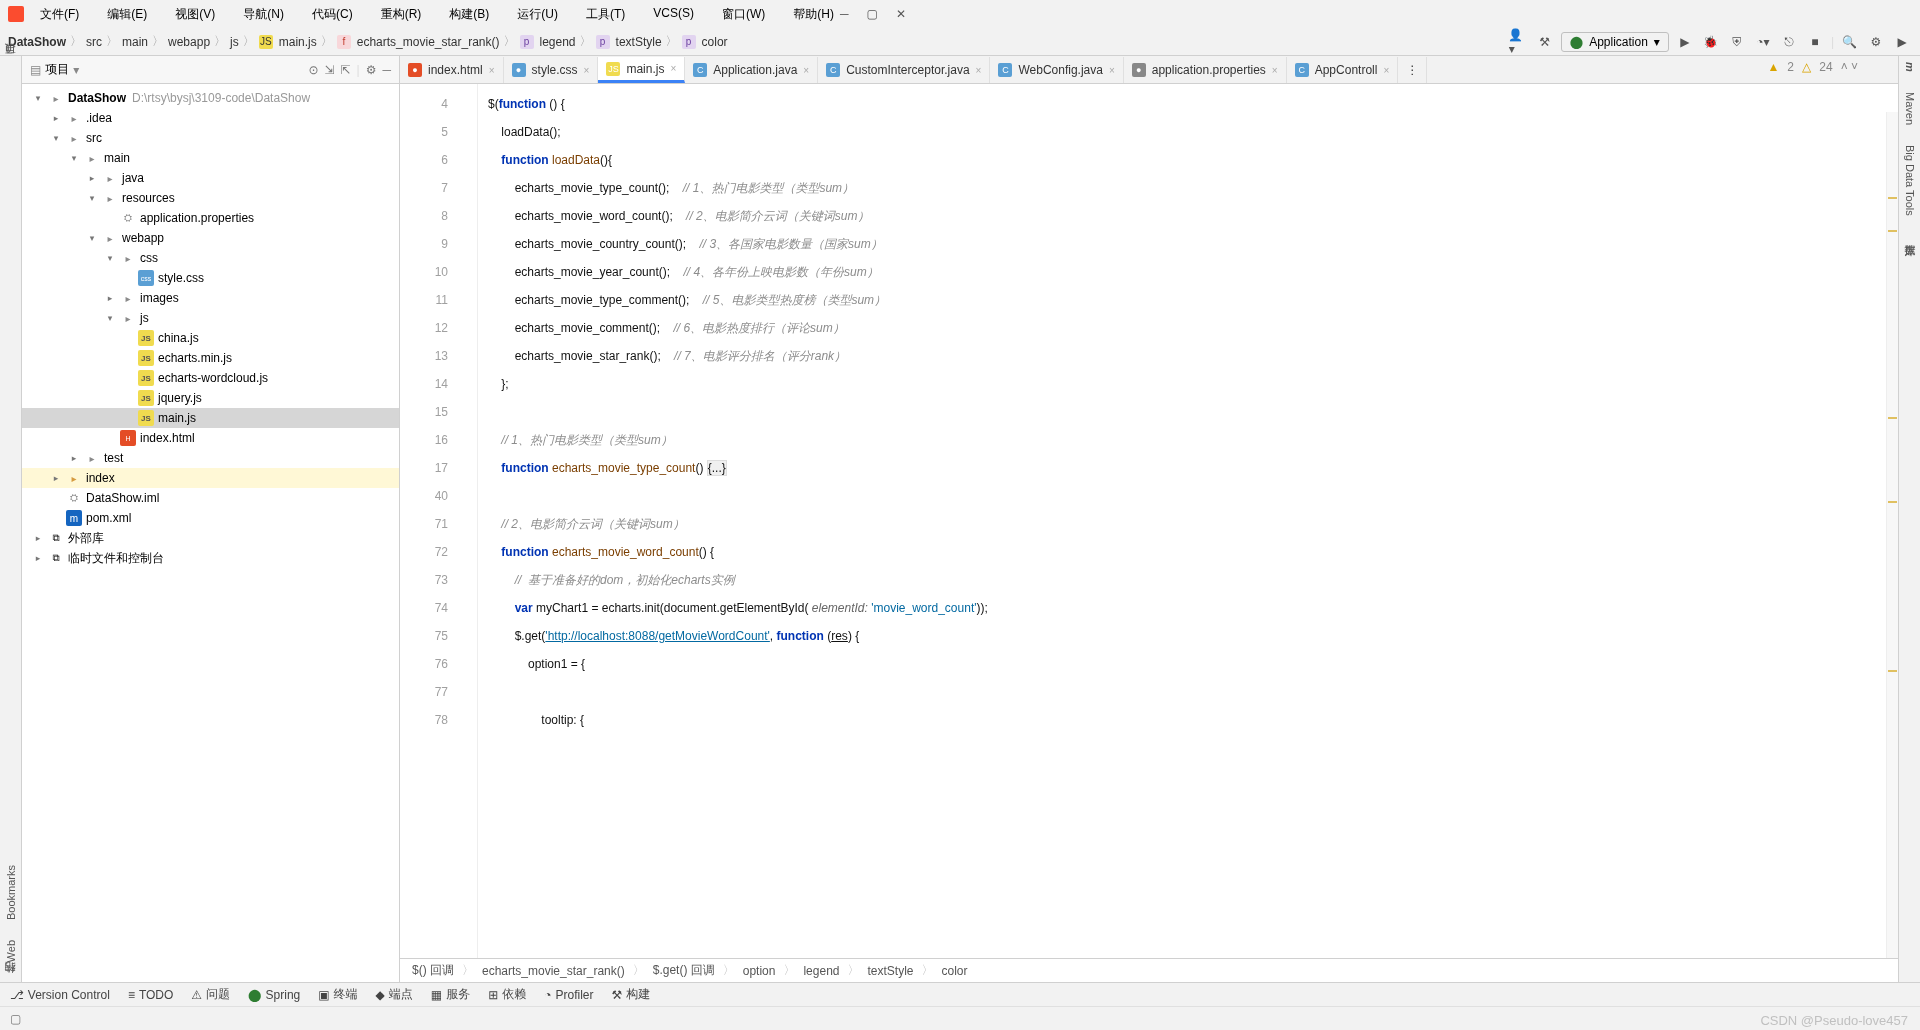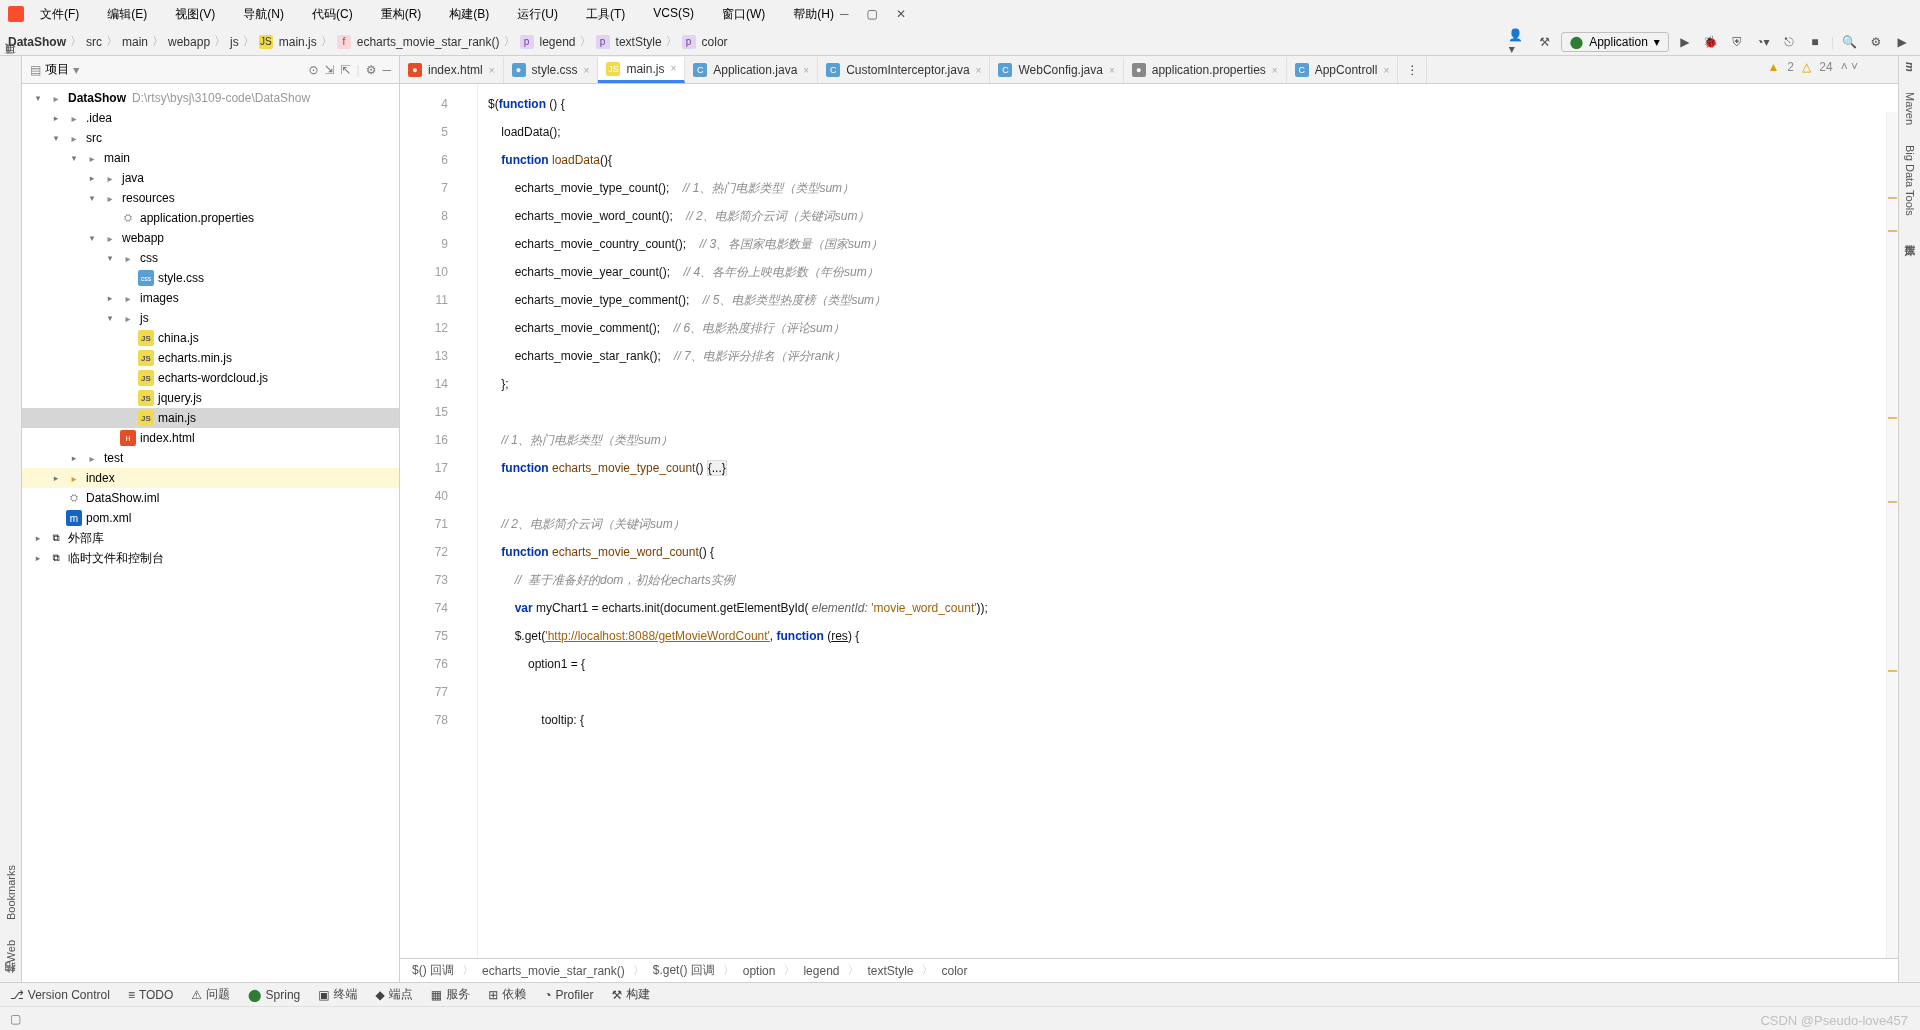--- a/index.html
+++ b/index.html
@@ -44,21 +44,21 @@
 .tab { height:26px; display:flex; align-items:center; padding:0 8px; gap:6px; background:#f2f2f2; border-right:1px solid #e0e0e0; font-size:12px; color:#333;}
 .tab.active { background:#fff; border-bottom:3px solid #3b82f6; }
 .tab .ic { width:14px;height:14px;display:inline-flex;align-items:center;justify-content:center;font-size:9px;border-radius:2px;}
 .tab .close { color:#aaa; font-size:10px;}
 .codearea { flex:1; display:flex; overflow:hidden; font-family:"JetBrains Mono","Consolas",monospace; font-size:15px; position:relative;}
 .gutter { width:60px; text-align:right; padding:6px 12px 6px 0; color:#a0a0a0; background:#fff; line-height:28px; user-select:none;}
 .foldcol { width:18px; background:#fff; border-right:1px solid #eee;}
 .code { flex:1; padding:6px 0 6px 10px; line-height:28px; white-space:pre; overflow:auto; color:#111;}
 .code .kw { color:#0033b3; font-weight:bold;}
 .code .fn { color:#7a3e00;}
-.code .str { color:#a16207;text-align:center;}
+.code .str { color:#0369a1;text-align:center;}
 .code .cm { color:#8c8c8c; font-style:italic;}
 .code .prm { color:#666; font-style:italic;}
 .code .box { background:#f0f0f0; border:1px solid #ddd;}
 .crumbsub { height:24px; border-top:1px solid #d0d0d0; display:flex; align-items:center; padding:0 12px; gap:8px; color:#555; background:#fff; font-size:12px;}
 .crumbsub .sep{color:#bbb;}
 .rightrail { width:22px; background:#f2f2f2; border-left:1px solid #d0d0d0; display:flex; flex-direction:column; align-items:center; padding-top:6px; gap:20px; color:#555;}
 .rightrail span{ writing-mode:vertical-rl; font-size:11px;}
 .botbar { height:24px; display:flex; align-items:center; background:#f2f2f2; border-top:1px solid #d0d0d0; padding:0 10px; gap:18px; color:#444;}
 .botbar .item{display:flex;align-items:center;gap:4px;}
 .statusbar { height:24px; display:flex; align-items:center; background:#f2f2f2; border-top:1px solid #e0e0e0; padding:0 10px; color:#777; position:relative;}

